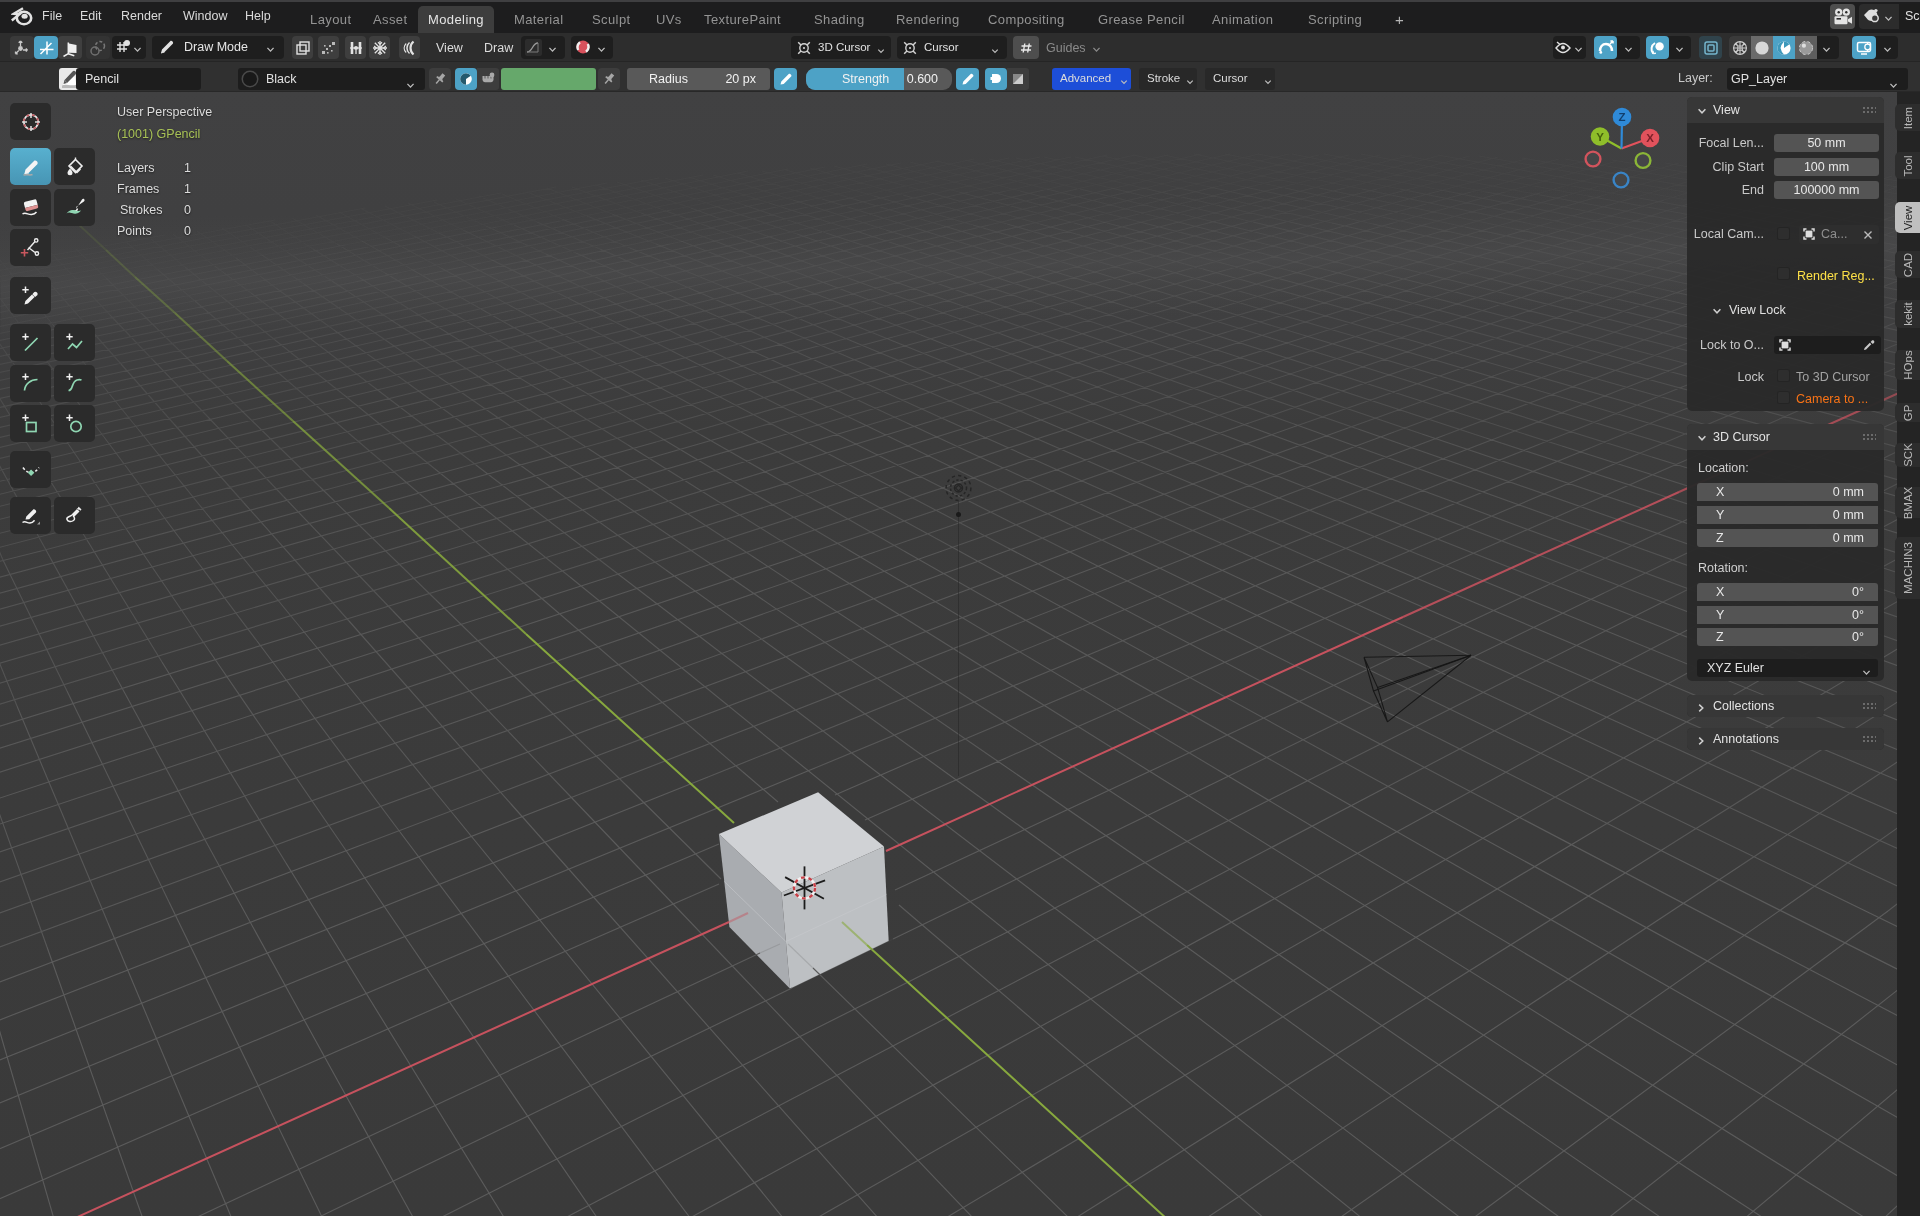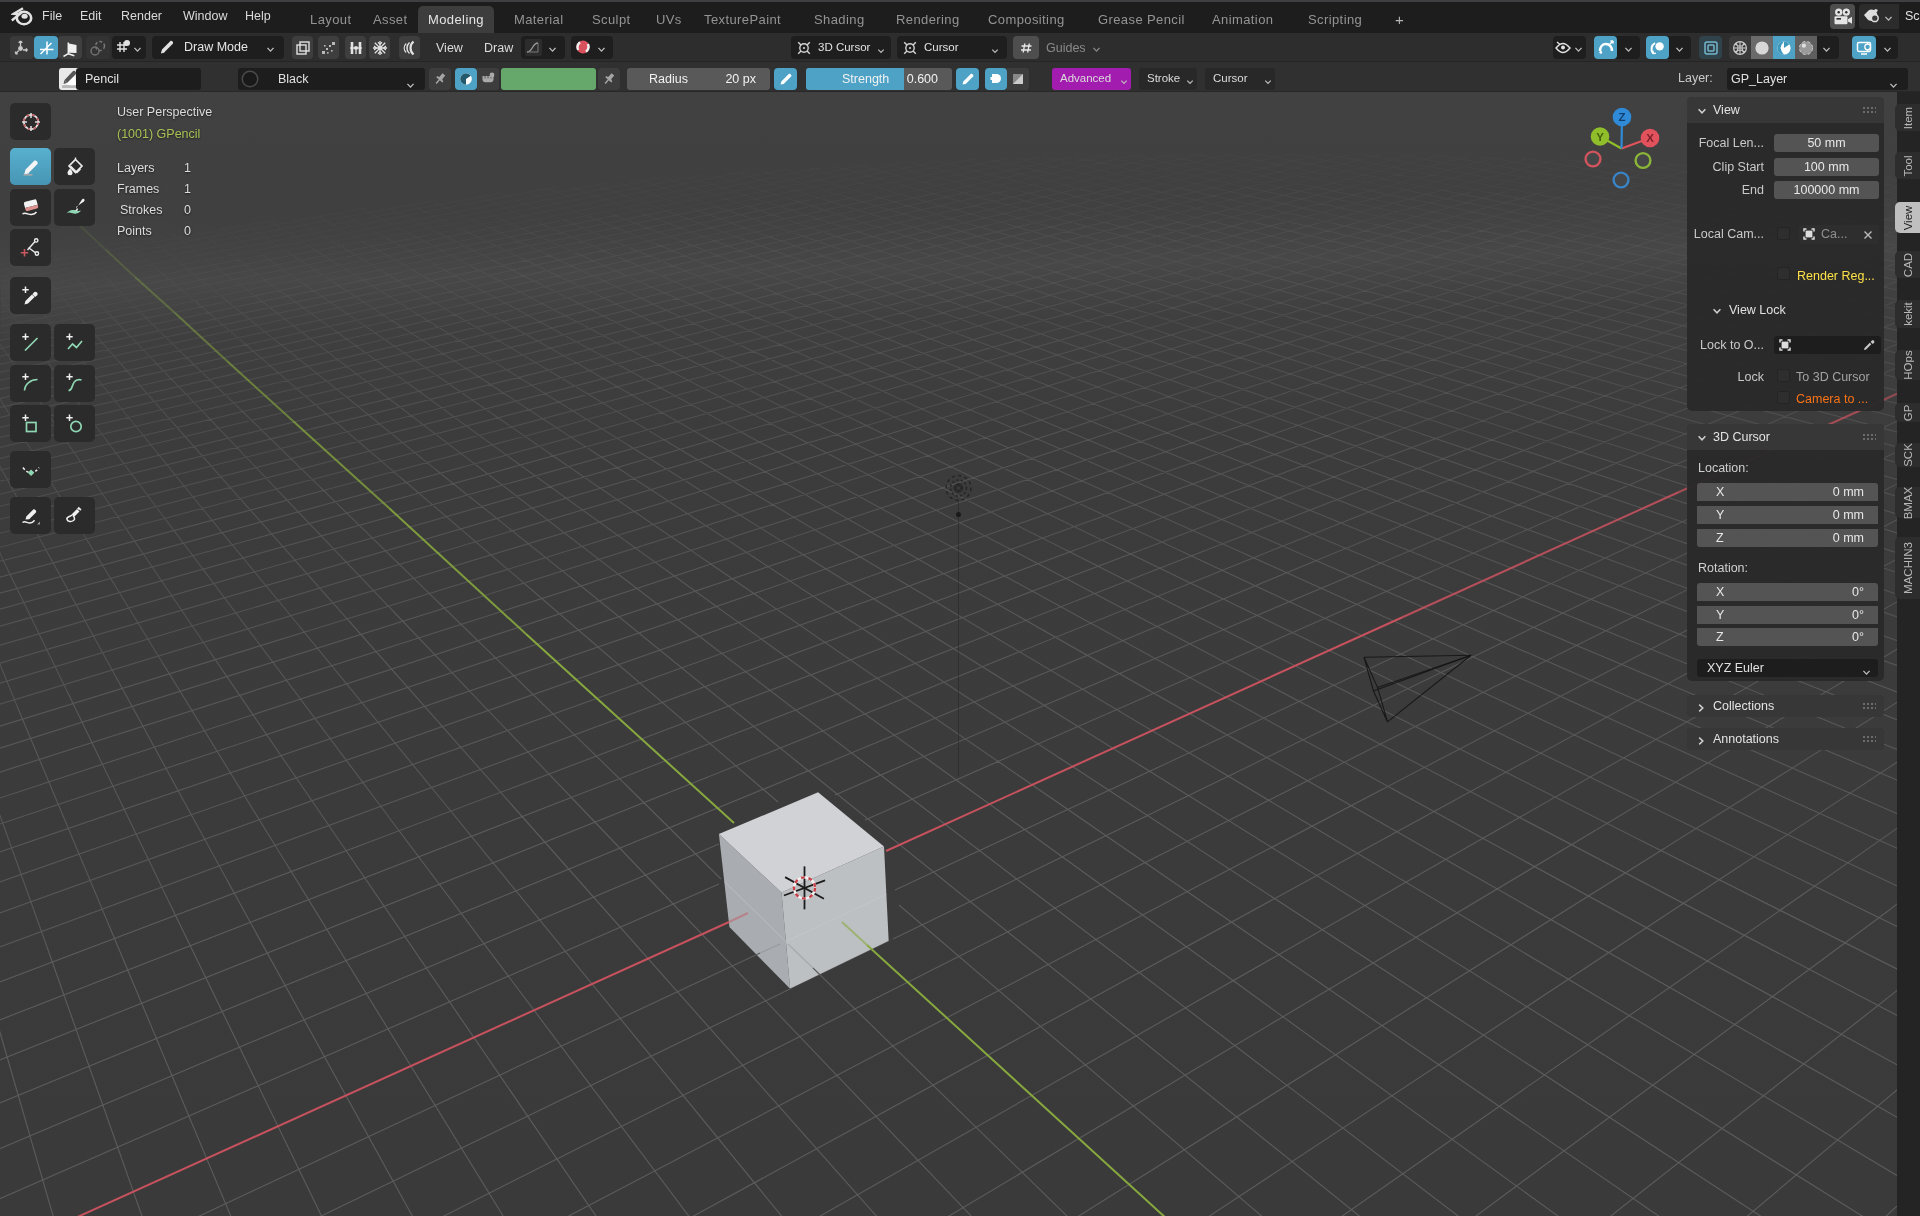--- a/index.html
+++ b/index.html
@@ -401,21 +401,21 @@
     </div>
 </div>
 <div id="row3">
 <div class="abs" style="left:59px;top:6px;width:21px;height:22px;background:#e9e9e9;border-radius:3px 0 0 3px"><svg width="21" height="22" viewBox="0 0 21 22">
         <path d="M14 3 6 11l-1.5 5L3 19h15z" fill="#fff"></path>
         <path d="M13.5 3.5c.8-1 2.2-1 3 0 .8.8.8 2.2 0 2.9L8 15l-3.5 1L5.5 12z" fill="#555"></path>
         <path d="M3 17.5c4-2.5 8 1.5 15-1v3.5H3z" fill="#b9b9b9"></path>
         <path d="M5.5 12 8 15" stroke="#888"></path>
       </svg></div>
 <div class="dfield" style="left:76px;top:6px;width:125px;height:22px;line-height:22px;border-radius:3px"><span style="margin-left:9px">Pencil</span></div>
-<div class="dfield" style="left:238px;top:6px;width:187px;height:22px;line-height:22px"><span class="abs" style="left:5px;top:4px;width:14px;height:14px;border-radius:50%;background:#191919;box-shadow:0 0 0 1.5px #4a4a4a"></span><span style="margin-left:40px">Black</span><span class="abs" style="left:168px;top:7px"><svg width="9" height="9" viewBox="0 0 10 10" fill="none">
+<div class="dfield" style="left:238px;top:6px;width:187px;height:22px;line-height:22px"><span class="abs" style="left:5px;top:4px;width:14px;height:14px;border-radius:50%;background:#191919;box-shadow:0 0 0 1.5px #4a4a4a"></span><span style="margin-left:28px">Black</span><span class="abs" style="left:168px;top:7px"><svg width="9" height="9" viewBox="0 0 10 10" fill="none">
           <path d="M1.6 3.2 5 6.8 8.4 3.2" stroke="#bdbdbd" stroke-width="1.5"></path>
         </svg></span></div>
 <div class="ibtn" style="left:429px;top:6px;width:22px;height:22px;background:#3d3d3d">
       <svg width="16" height="16" viewBox="0 0 16 16" fill="none">
         <g transform="rotate(40 8 8)">
           <path d="M6.2 2h3.6v4.5l1.6 1.5H4.6l1.6-1.5z" fill="#a6a6a6"></path>
           <path d="M4 8.3h8" stroke="#a6a6a6" stroke-width="1.6"></path>
           <path d="M8 8.5v5.5" stroke="#a6a6a6" stroke-width="1.5"></path>
         </g>
       </svg>
@@ -446,21 +446,21 @@
     </div>
 <div class="vfield" style="left:627px;top:6px;width:143px;height:22px;line-height:22px;background:#595959">
       <span class="abs" style="left:22px;color:#f2f2f2">Radius</span>
       <span class="abs" style="right:14px;color:#f2f2f2">20 px</span>
     </div>
 <div class="ibtn blue" style="left:774px;top:6px;width:23px;height:22px">
       <svg width="16" height="16" viewBox="0 0 16 16" fill="none">
         <path d="M2.5 13.5l.8-3 7.4-7.4c.5-.5 1.5-.4 2.1.3.7.6.8 1.6.3 2.1L5.7 13z" fill="#fff"></path>
       </svg>
     </div>
-<div class="abs" style="left:806px;top:6px;width:146px;height:22px;background:#595959;border-radius:3px;overflow:hidden">
+<div class="abs" style="left:806px;top:6px;width:146px;height:22px;background:#595959;border-radius:9px;overflow:hidden">
       <div class="abs" style="left:0;top:0;width:98px;height:22px;background:#4DA2C6"></div>
       <span class="abs" style="left:36px;top:4px;color:#f2f2f2">Strength</span>
       <span class="abs" style="right:14px;top:4px;color:#f2f2f2">0.600</span>
     </div>
 <div class="ibtn blue" style="left:956px;top:6px;width:23px;height:22px">
       <svg width="16" height="16" viewBox="0 0 16 16" fill="none">
         <path d="M2.5 13.5l.8-3 7.4-7.4c.5-.5 1.5-.4 2.1.3.7.6.8 1.6.3 2.1L5.7 13z" fill="#fff"></path>
       </svg>
     </div>
 <div class="ibtn blue" style="left:985px;top:6px;width:22px;height:22px">
@@ -468,21 +468,21 @@
         <path d="M4 3h4.5A4.5 4.5 0 0 1 13 7.5 4.5 4.5 0 0 1 8.5 12H4z" fill="#fff"></path>
         <rect x="2.5" y="6" width="3" height="3" fill="#fff"></rect>
       </svg>
     </div>
 <div class="ibtn" style="left:1007px;top:6px;width:22px;height:22px;background:#3d3d3d;border-radius:0 3px 3px 0">
       <svg width="16" height="16" viewBox="0 0 16 16" fill="none">
         <rect x="3" y="3" width="10" height="10" fill="#888"></rect>
         <path d="M13 3v10H3z" fill="#ccc"></path>
       </svg>
     </div>
-<div class="abs" style="left:1052px;top:6px;width:79px;height:22px;background:#a21caf;border-radius:3px">
+<div class="abs" style="left:1052px;top:6px;width:79px;height:22px;background:#1d4ed8;border-radius:3px">
       <span class="abs" style="left:8px;top:4px;color:#dcdcdc;font-size:11.5px">Advanced</span>
       <span class="abs" style="right:3px;top:7px"><svg width="8" height="8" viewBox="0 0 10 10" fill="none">
           <path d="M1.6 3.2 5 6.8 8.4 3.2" stroke="#bdbdbd" stroke-width="1.5"></path>
         </svg></span>
     </div>
 <div class="abs" style="left:1139px;top:6px;width:58px;height:22px;background:#282828;border-radius:3px">
       <span class="abs" style="left:8px;top:4px;color:#dcdcdc;font-size:11.5px">Stroke</span>
       <span class="abs" style="right:3px;top:7px"><svg width="8" height="8" viewBox="0 0 10 10" fill="none">
           <path d="M1.6 3.2 5 6.8 8.4 3.2" stroke="#bdbdbd" stroke-width="1.5"></path>
         </svg></span>

